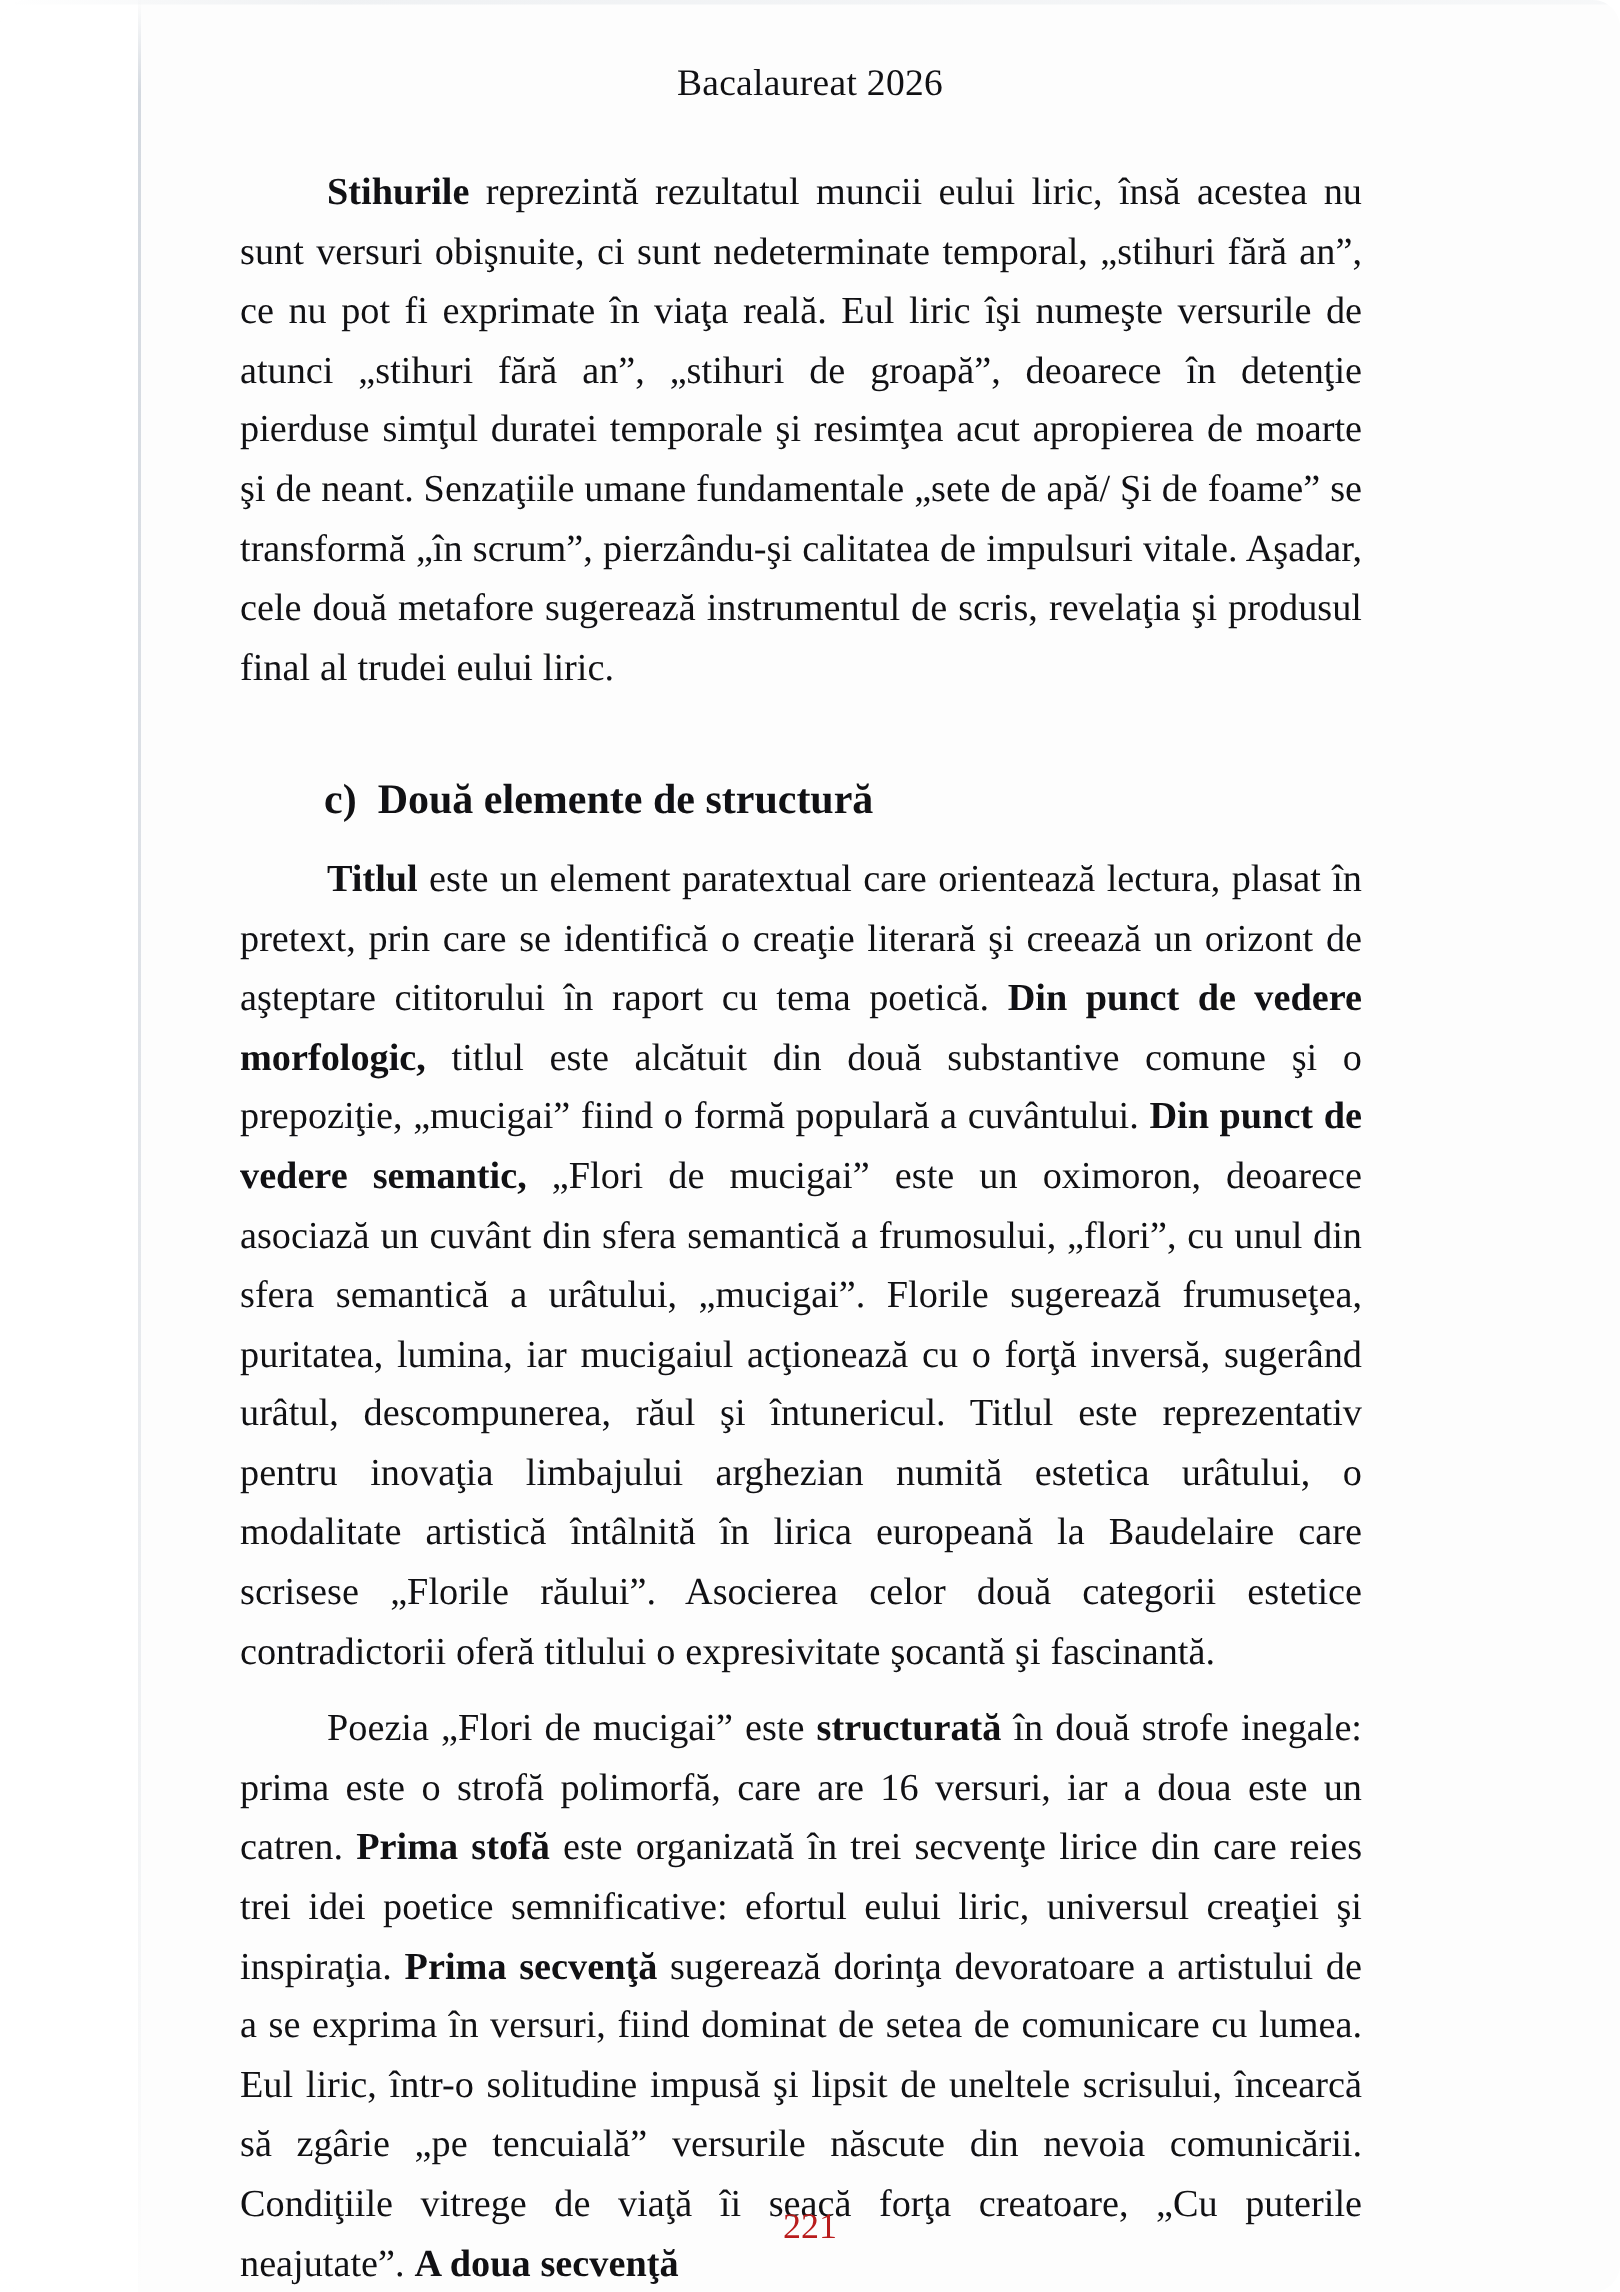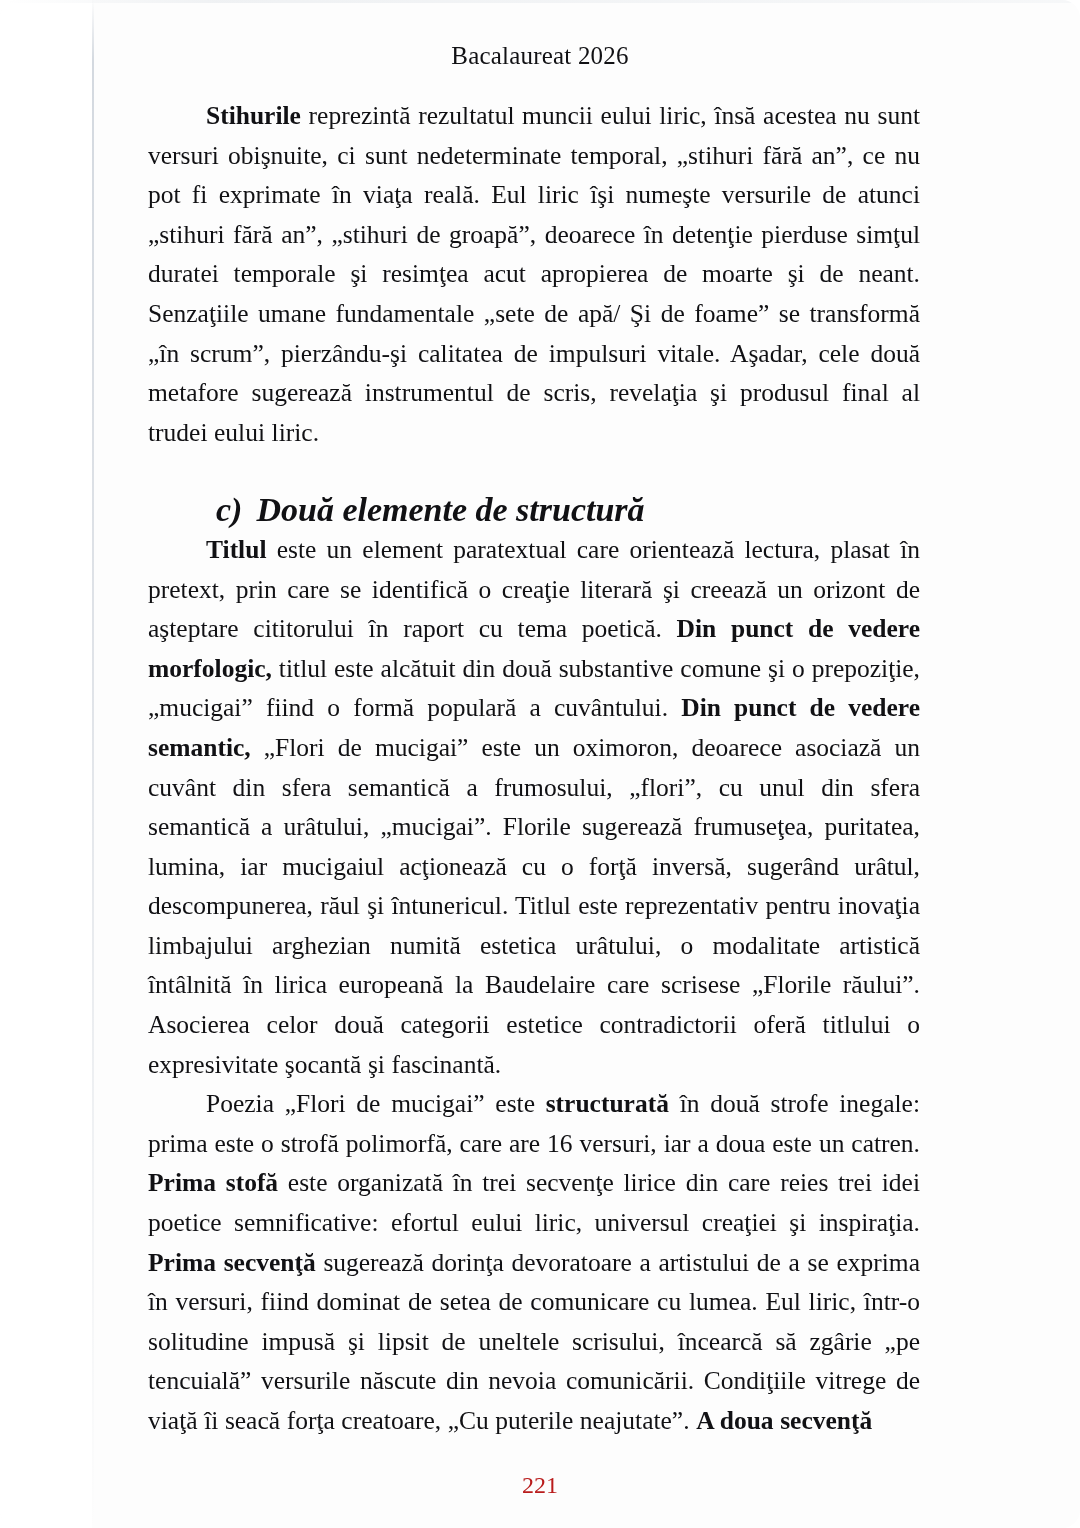--- a/index.html
+++ b/index.html
@@ -60,41 +60,40 @@
   }
 
   .body-col {
     position: absolute;
     left: 148px;
     top: 96px;
     width: 772px;
   }
 
   p.para {
-    margin: 0;
+    margin: 12px;
     font-size: 25.5px;
     line-height: 39.6px;
     text-align: justify;
     text-justify: inter-word;
     text-indent: 58px;
     hyphens: none;
     word-spacing: 0.2px;
   }
 
   .gap-after-p1 { height: 38px; }
 
   h3.section-head {
     margin: 0;
-    font-size: 34px;
+    font-size: 28px;
     line-height: 39.6px;
     font-weight: bold;
     text-indent: 0;
     padding-left: 68px;
     text-align: left;
-    font-style: italic;
   }
   h3.section-head .marker { margin-right: 14px; }
 
   b { font-weight: bold; }
 
   .folio {
     position: absolute;
     left: 0;
     top: 1472px;
     width: 1080px;

